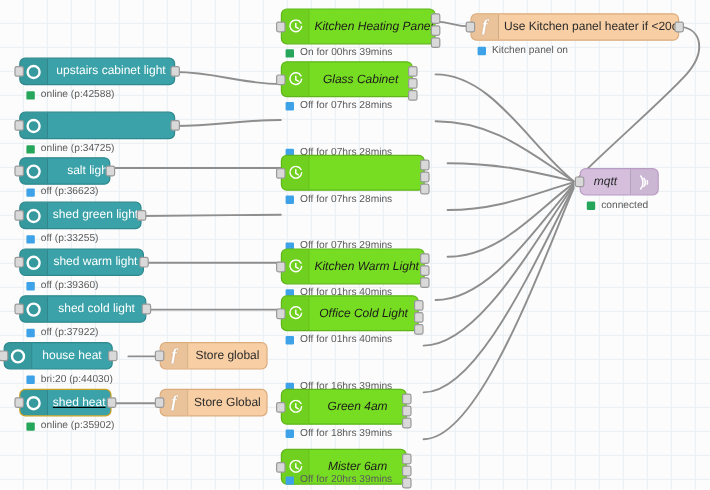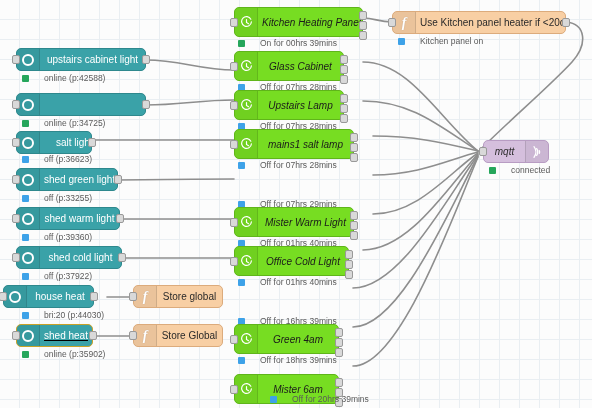--- a/index.html
+++ b/index.html
@@ -61,21 +61,21 @@
     box-sizing:border-box;
   }
   .port.in{left:-5px;}
   .port.out{right:-5px;}
 
   .status{
     position:absolute;
     font-size:8.5px;line-height:10px;
     color:#5a5a5a;
     white-space:nowrap;
-    display:flex;align-items:center;gap:15px;
+    display:flex;align-items:flex-end;gap:5px;
   }
   .dot{width:7px;height:7px;border-radius:1px;display:inline-block;flex:0 0 7px;}
 
   
   .ring{
     width:12px;height:12px;border-radius:50%;
     border:2.5px solid #ffffff;
     box-sizing:border-box;
   }
   .fglyph{
@@ -280,47 +280,33 @@
     <span class="lbl">Glass Cabinet</span>
     <span class="port out" style="top:3px;"></span>
     <span class="port out" style="top:13px;"></span>
     <span class="port out" style="top:23px;"></span>
   </div>
   <div class="status" style="left:238px;top:82px;">
     <span class="dot" style="background:#3ea2e8;"></span>
     <span>Off for 07hrs 28mins</span>
   </div>
 
-  <div class="node green" style="left:234px;top:90px;width:110px;height:30px;">
-    <span class="port in" style="top:10px;"></span>
-    <span class="icon-box">
-      <svg class="clockicon" viewBox="0 0 24 24" fill="none" stroke="#ffffff" stroke-width="2.2" stroke-linecap="round">
-        <path d="M20 6 A9 9 0 1 0 21 11"></path>
-          <path d="M12 6.5 V12 L15.8 14.2"></path>
-      </svg>
-    </span>
-    <span class="lbl">Upstairs Lamp</span>
-    <span class="port out" style="top:3px;"></span>
-    <span class="port out" style="top:13px;"></span>
-    <span class="port out" style="top:23px;"></span>
-  </div>
   <div class="status" style="left:238px;top:121px;">
     <span class="dot" style="background:#3ea2e8;"></span>
     <span>Off for 07hrs 28mins</span>
   </div>
 
   <div class="node green" style="left:234px;top:129px;width:120px;height:30px;">
     <span class="port in" style="top:10px;"></span>
     <span class="icon-box">
       <svg class="clockicon" viewBox="0 0 24 24" fill="none" stroke="#ffffff" stroke-width="2.2" stroke-linecap="round">
         <path d="M20 6 A9 9 0 1 0 21 11"></path>
           <path d="M12 6.5 V12 L15.8 14.2"></path>
       </svg>
     </span>
-    <span class="lbl">mains1 salt lamp</span>
     <span class="port out" style="top:3px;"></span>
     <span class="port out" style="top:13px;"></span>
     <span class="port out" style="top:23px;"></span>
   </div>
   <div class="status" style="left:238px;top:160px;">
     <span class="dot" style="background:#3ea2e8;"></span>
     <span>Off for 07hrs 28mins</span>
   </div>
 
   <div class="status" style="left:238px;top:199px;">
@@ -329,21 +315,21 @@
   </div>
 
   <div class="node green" style="left:234px;top:207px;width:120px;height:30px;">
     <span class="port in" style="top:10px;"></span>
     <span class="icon-box">
       <svg class="clockicon" viewBox="0 0 24 24" fill="none" stroke="#ffffff" stroke-width="2.2" stroke-linecap="round">
         <path d="M20 6 A9 9 0 1 0 21 11"></path>
           <path d="M12 6.5 V12 L15.8 14.2"></path>
       </svg>
     </span>
-    <span class="lbl">Mister Warm Light</span>
+    <span class="lbl">Kitchen Warm Light</span>
     <span class="port out" style="top:3px;"></span>
     <span class="port out" style="top:13px;"></span>
     <span class="port out" style="top:23px;"></span>
   </div>
   <div class="status" style="left:238px;top:238px;">
     <span class="dot" style="background:#3ea2e8;"></span>
     <span>Off for 01hrs 40mins</span>
   </div>
 
   <div class="node green" style="left:234px;top:246px;width:115px;height:30px;">
@@ -393,21 +379,21 @@
       <svg class="clockicon" viewBox="0 0 24 24" fill="none" stroke="#ffffff" stroke-width="2.2" stroke-linecap="round">
         <path d="M20 6 A9 9 0 1 0 21 11"></path>
           <path d="M12 6.5 V12 L15.8 14.2"></path>
       </svg>
     </span>
     <span class="lbl">Mister 6am</span>
     <span class="port out" style="top:3px;"></span>
     <span class="port out" style="top:13px;"></span>
     <span class="port out" style="top:23px;"></span>
   </div>
-  <div class="status" style="left:238px;top:394px;margin-left:32px;">
+  <div class="status" style="left:238px;top:394px;">
     <span class="dot" style="background:#3ea2e8;"></span>
     <span>Off for 20hrs 39mins</span>
   </div>
 
   <div class="node orange" style="left:392px;top:11px;width:174px;height:23px;">
     <span class="port in" style="top:6px;"></span>
     <span class="icon-box">
         <span class="fglyph">f</span>
       </span>
     <span class="lbl">Use Kitchen panel heater if &lt;20c</span>

